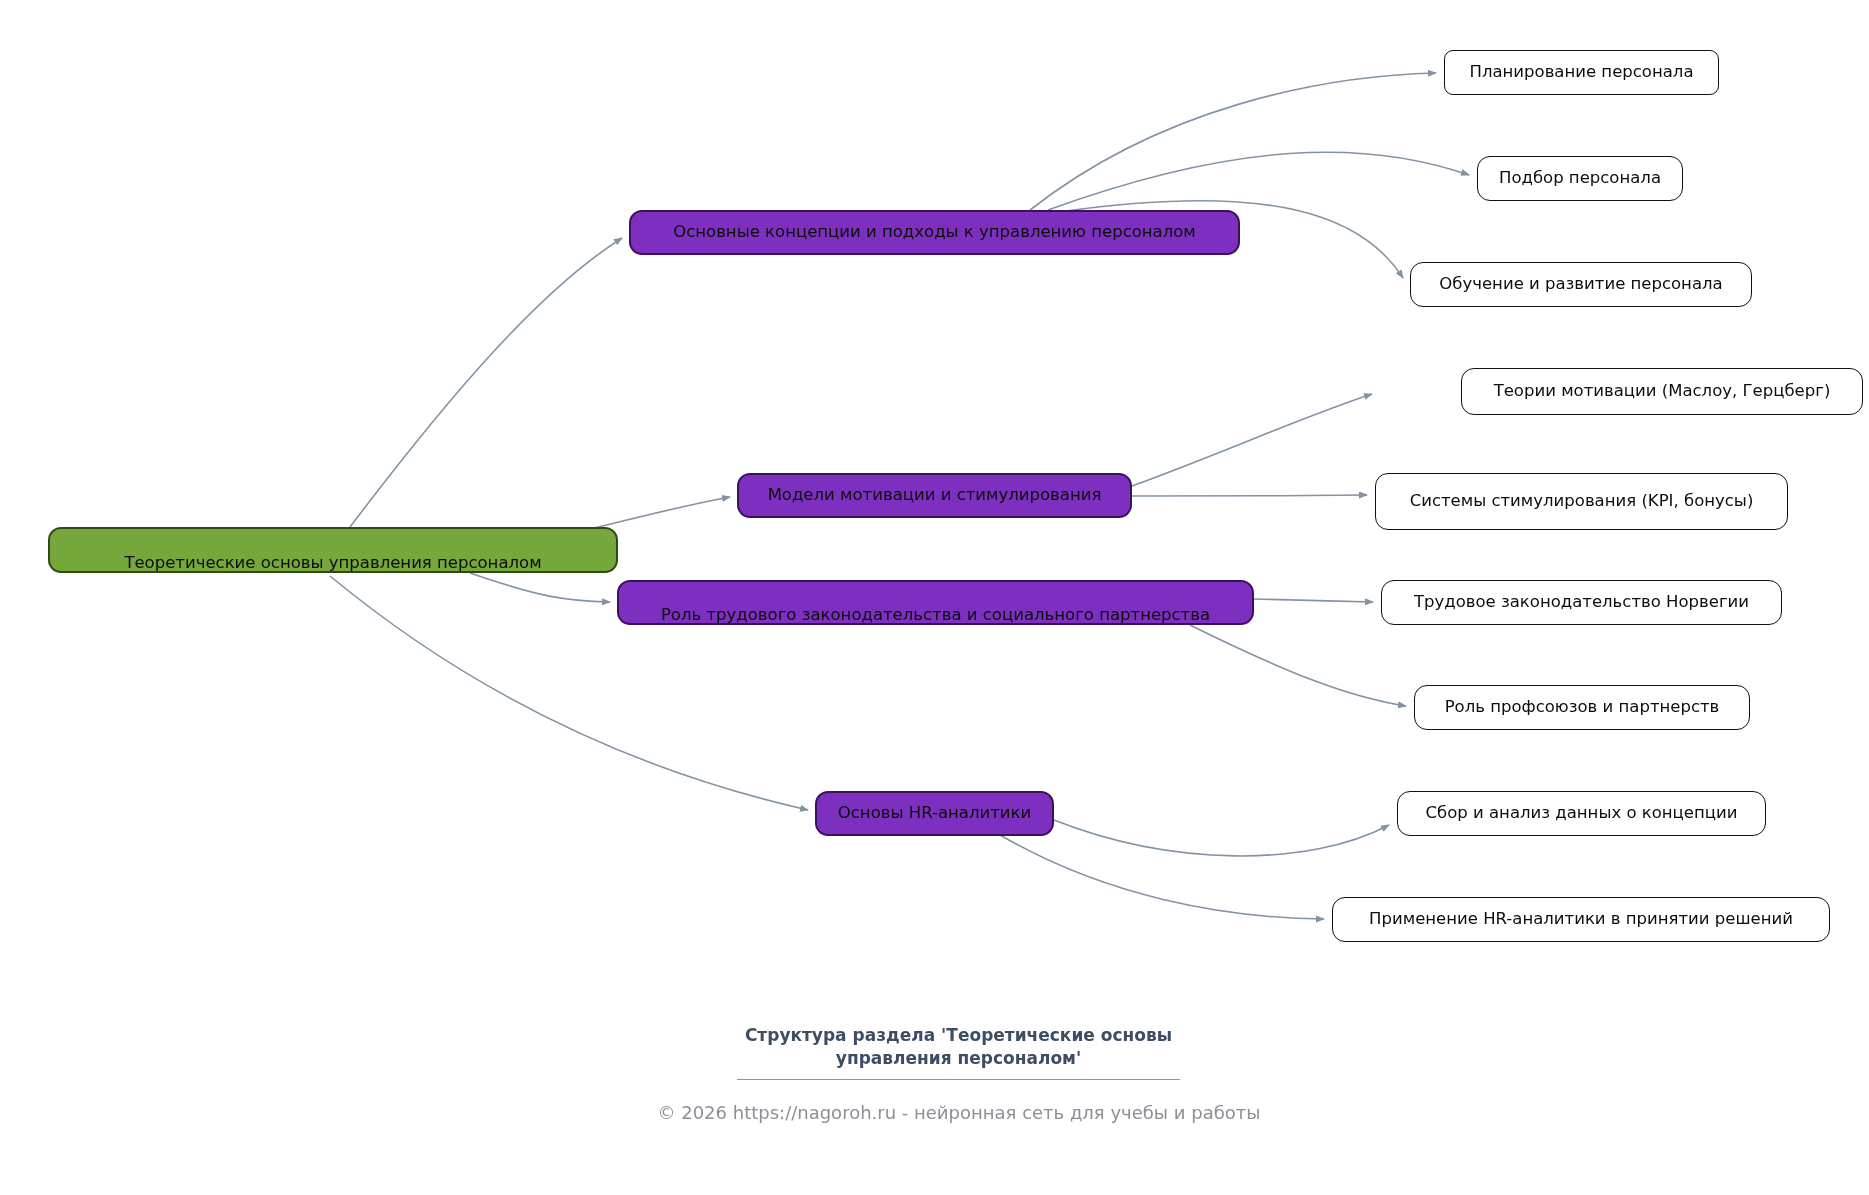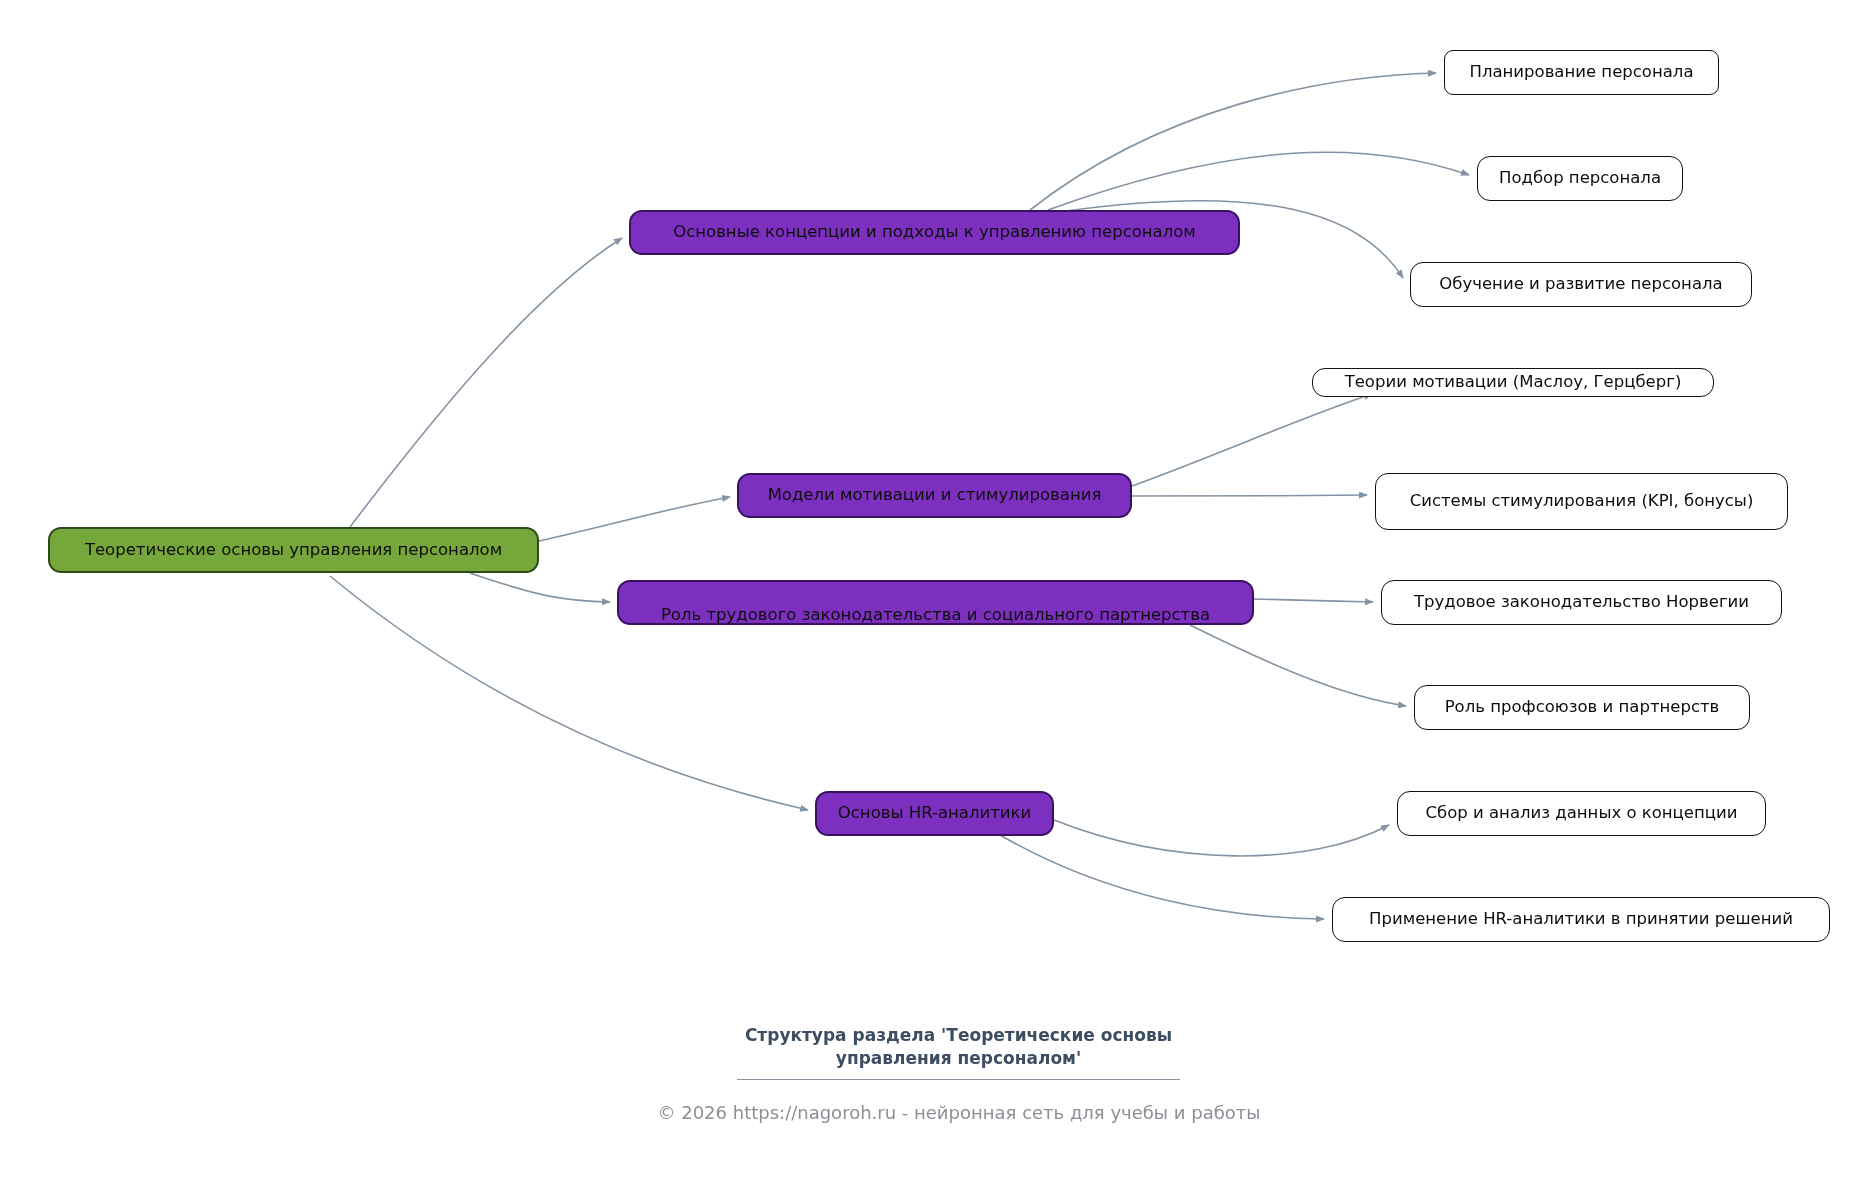--- a/index.html
+++ b/index.html
@@ -99,21 +99,21 @@
     <path class="edge" d="M1132,486 C1230,450 1302,417 1372,394" marker-end="url(#arrow)"></path>
     <path class="edge" d="M1132,496 C1215,496 1288,496 1367,495" marker-end="url(#arrow)"></path>
 
     <path class="edge" d="M1254,599 C1300,600 1332,601 1373,602" marker-end="url(#arrow)"></path>
     <path class="edge" d="M1190,625 C1285,672 1348,697 1406,706" marker-end="url(#arrow)"></path>
 
     <path class="edge" d="M1054,820 C1170,866 1308,868 1389,825" marker-end="url(#arrow)"></path>
     <path class="edge" d="M1000,835 C1105,896 1222,918 1324,919" marker-end="url(#arrow)"></path>
   </svg>
 
-  <div class="node root" style="left:48px; top:527px; width:491px; height:46px;">
+  <div class="node root" style="left:48px; top:527px; width:570px; height:46px;align-items:flex-end;">
     <span>Теоретические основы управления персоналом</span>
   </div>
 
   <div class="node branch" style="left:629px; top:210px; width:611px; height:45px;">
     <span>Основные концепции и подходы к управлению персоналом</span>
   </div>
   <div class="node branch" style="left:737px; top:473px; width:395px; height:45px;">
     <span>Модели мотивации и стимулирования</span>
   </div>
   <div class="node branch" style="left:617px; top:580px; width:637px; height:45px;align-items:flex-end;">
@@ -126,21 +126,21 @@
   <div class="node leaf" style="left:1444px; top:50px; width:275px; height:45px;border-radius:9px;">
     <span>Планирование персонала</span>
   </div>
   <div class="node leaf" style="left:1477px; top:156px; width:206px; height:45px;">
     <span>Подбор персонала</span>
   </div>
   <div class="node leaf" style="left:1410px; top:262px; width:342px; height:45px;">
     <span>Обучение и развитие персонала</span>
   </div>
 
-  <div class="node leaf" style="left:1312px; top:368px; width:402px; height:29px;">
+  <div class="node leaf" style="left:1461px; top:368px; width:402px; height:47px;">
     <span>Теории мотивации (Маслоу, Герцберг)</span>
   </div>
   <div class="node leaf" style="left:1375px; top:473px; width:413px; height:57px;">
     <span>Системы стимулирования (KPI, бонусы)</span>
   </div>
 
   <div class="node leaf" style="left:1381px; top:580px; width:401px; height:45px;">
     <span>Трудовое законодательство Норвегии</span>
   </div>
   <div class="node leaf" style="left:1414px; top:685px; width:336px; height:45px;">

